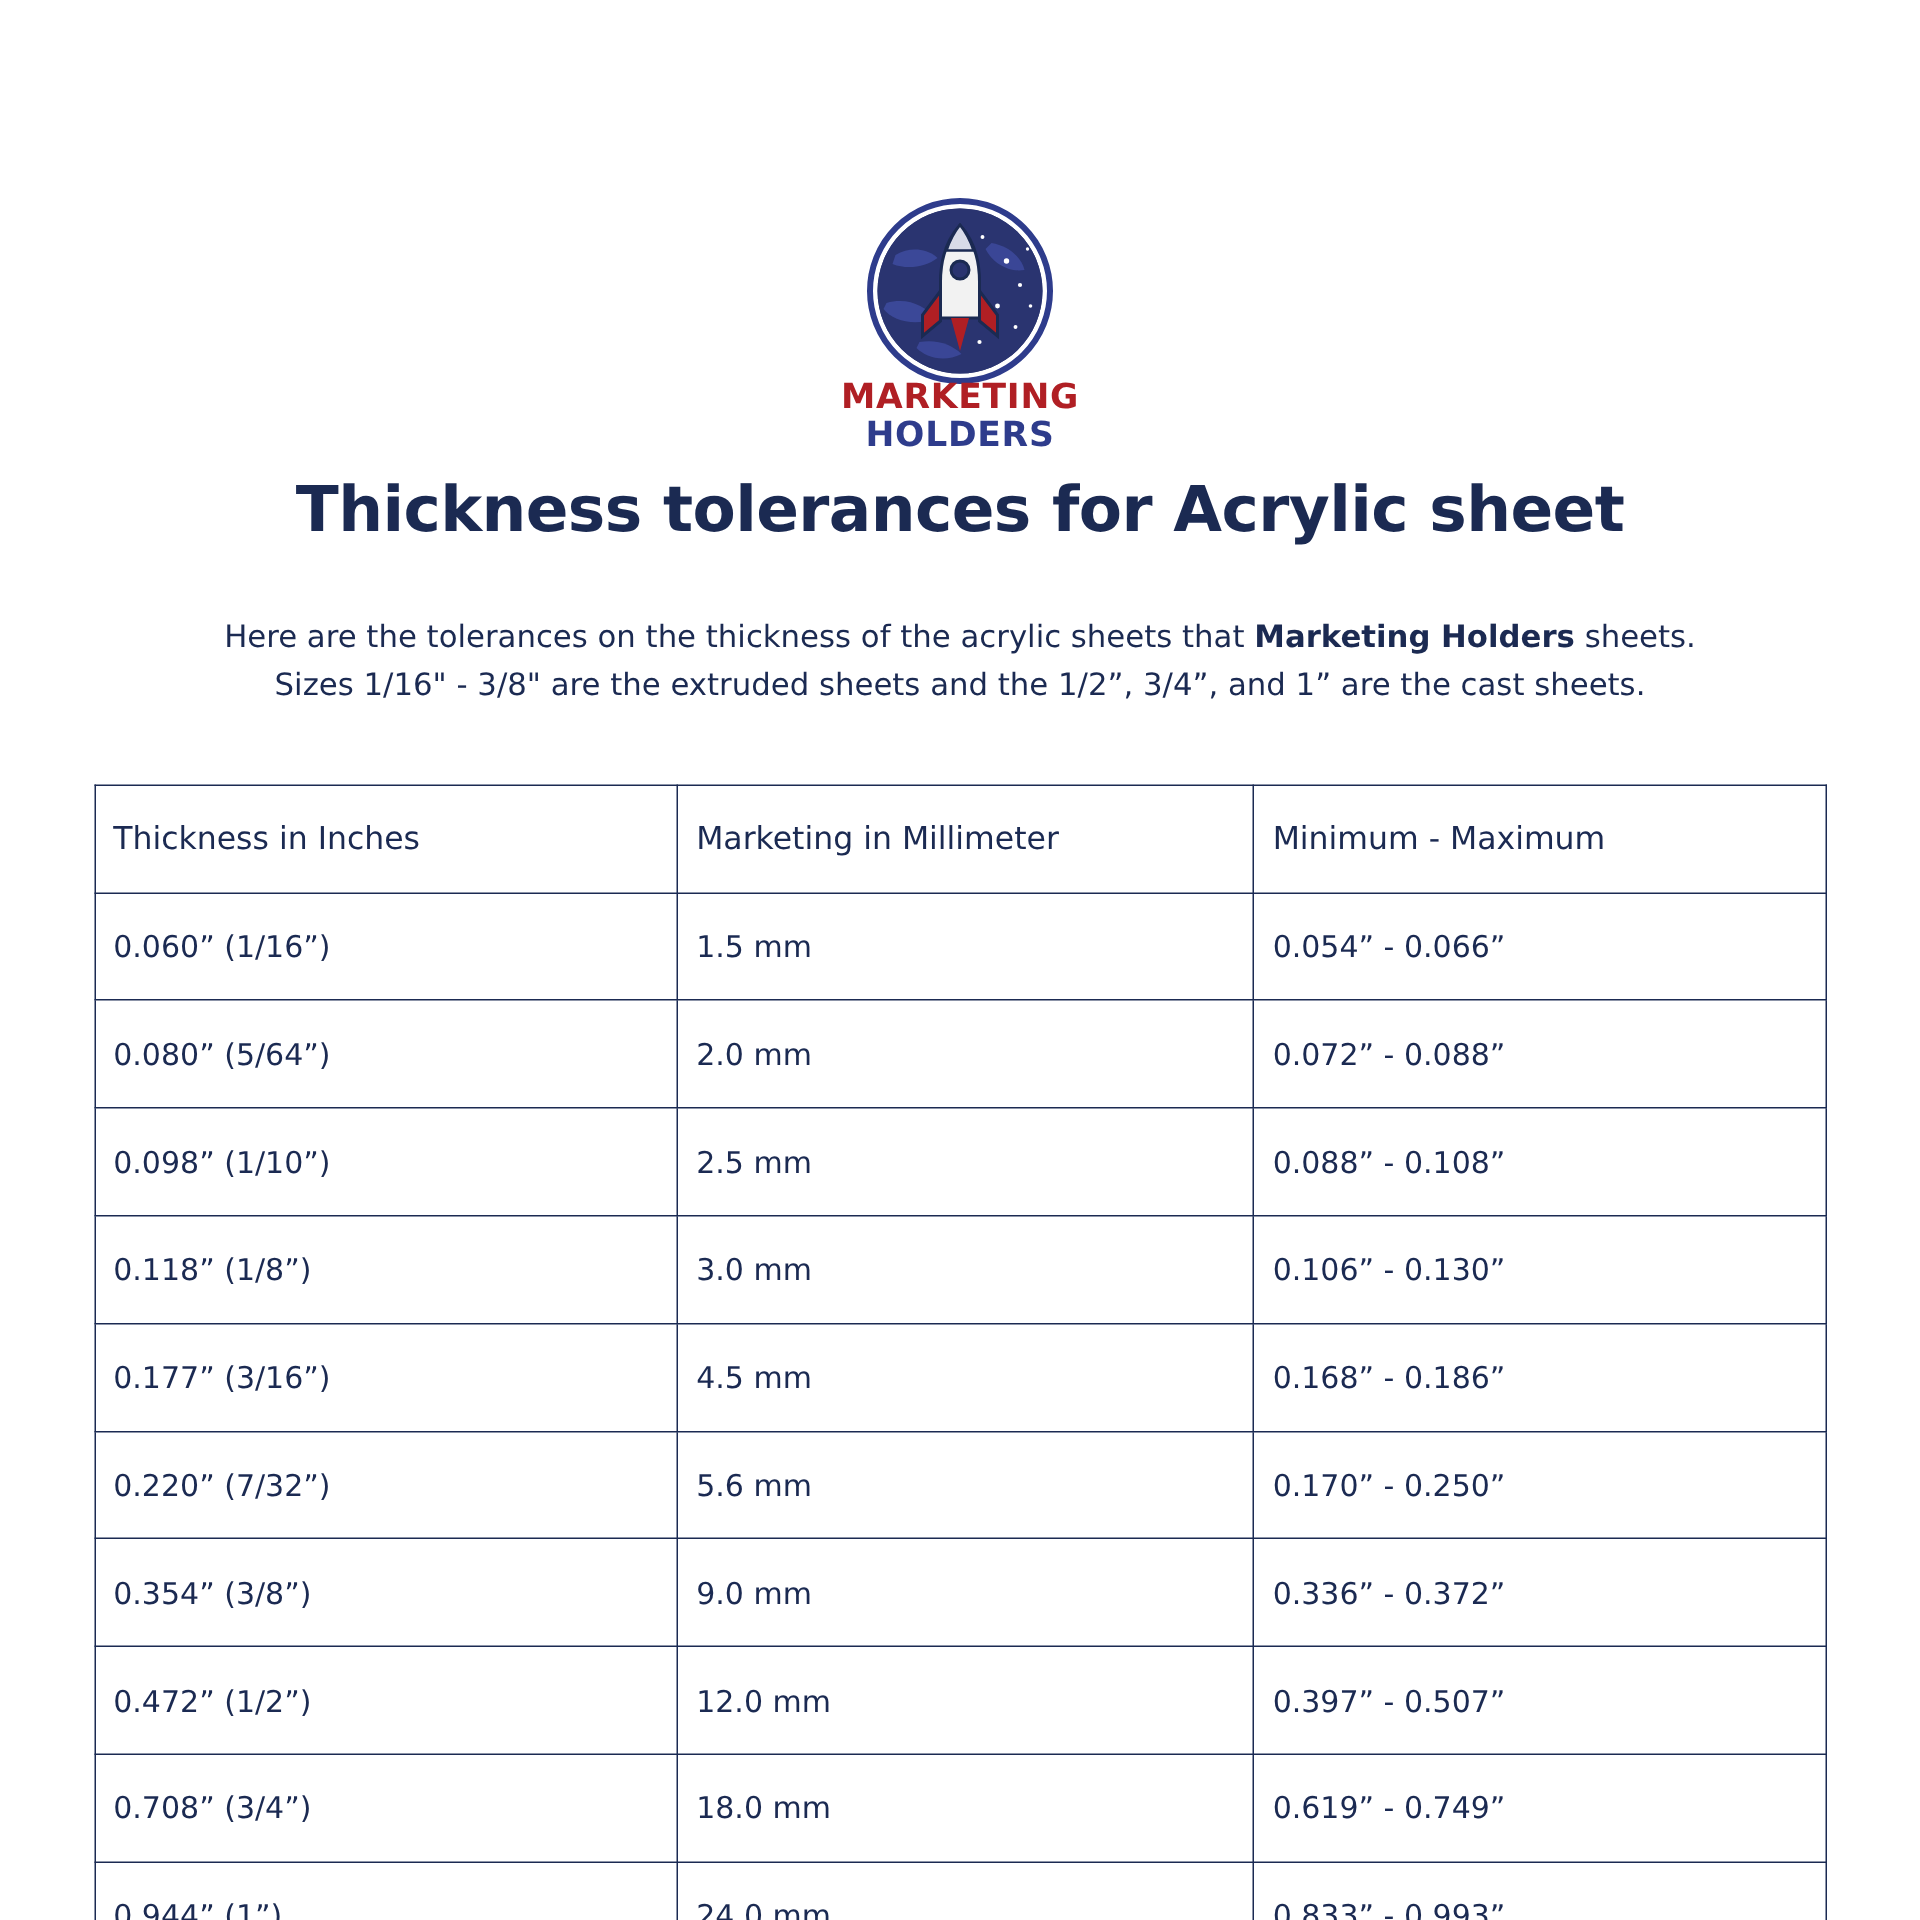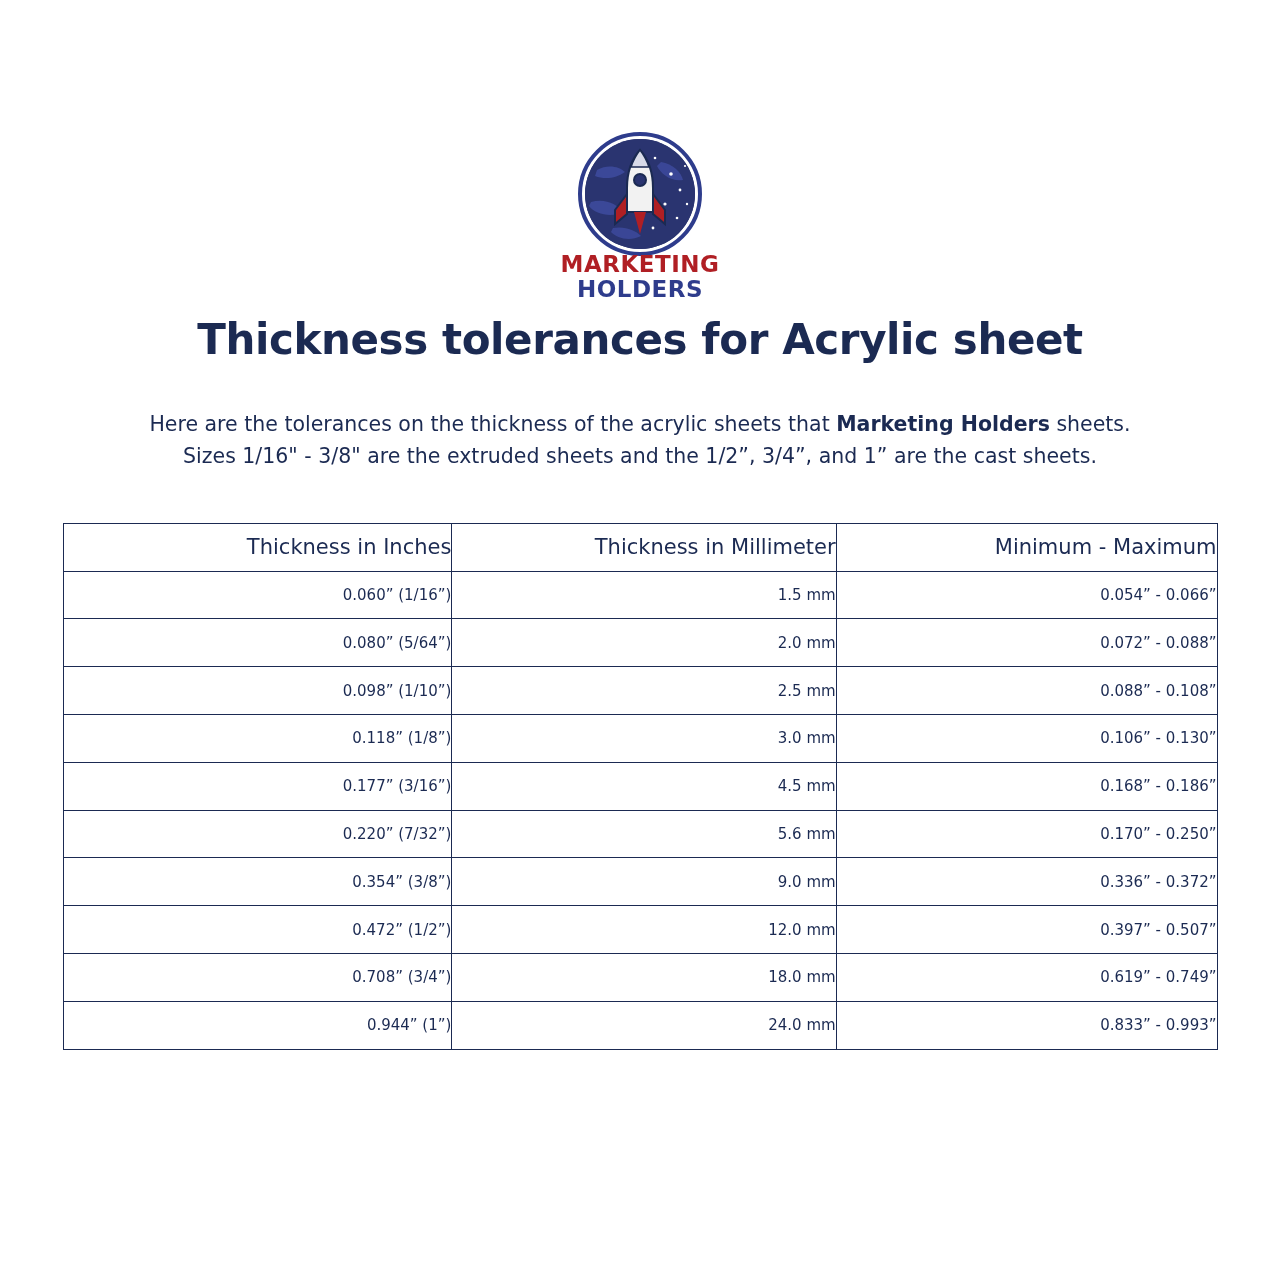--- a/index.html
+++ b/index.html
@@ -66,33 +66,33 @@
     width: 1155px;
   }
   table.tolerance {
     width: 100%;
     border-collapse: collapse;
     table-layout: fixed;
   }
   table.tolerance th,
   table.tolerance td {
     border: 1.6px solid #1b2a52;
-    text-align: right;
+    text-align: left;
     color: #1b2a52;
     font-weight: 400;
     height: 46.8px;
-    padding: 0;
+    padding: 12px;
     vertical-align: middle;
   }
   table.tolerance th {
     font-size: 21px;
     font-weight: 400;
   }
   table.tolerance td {
-    font-size: 15px;
+    font-size: 20px;
   }
   .col-a { width: 33.7%; }
   .col-b { width: 33.3%; }
   .col-c { width: 33.0%; margin-left: 20px; }
 </style>
 </head>
 <body>
 
 <div class="page">
 
@@ -139,21 +139,21 @@
   <div class="subtitle">
     <span>Here are the tolerances on the thickness of the acrylic sheets that </span><strong>Marketing Holders</strong><span> sheets.</span><br>
     <span>Sizes 1/16" - 3/8" are the extruded sheets and the 1/2”, 3/4”, and 1” are the cast sheets.</span>
   </div>
 
   <div class="table-wrap">
     <table class="tolerance">
       <thead>
         <tr>
           <th class="col-a">Thickness in Inches</th>
-          <th class="col-b">Thickness in Millimeter</th>
+          <th class="col-b">Marketing in Millimeter</th>
           <th class="col-c">Minimum - Maximum</th>
         </tr>
       </thead>
       <tbody>
         <tr>
           <td>0.060” (1/16”)</td>
           <td>1.5 mm</td>
           <td>0.054” - 0.066”</td>
         </tr>
         <tr>

